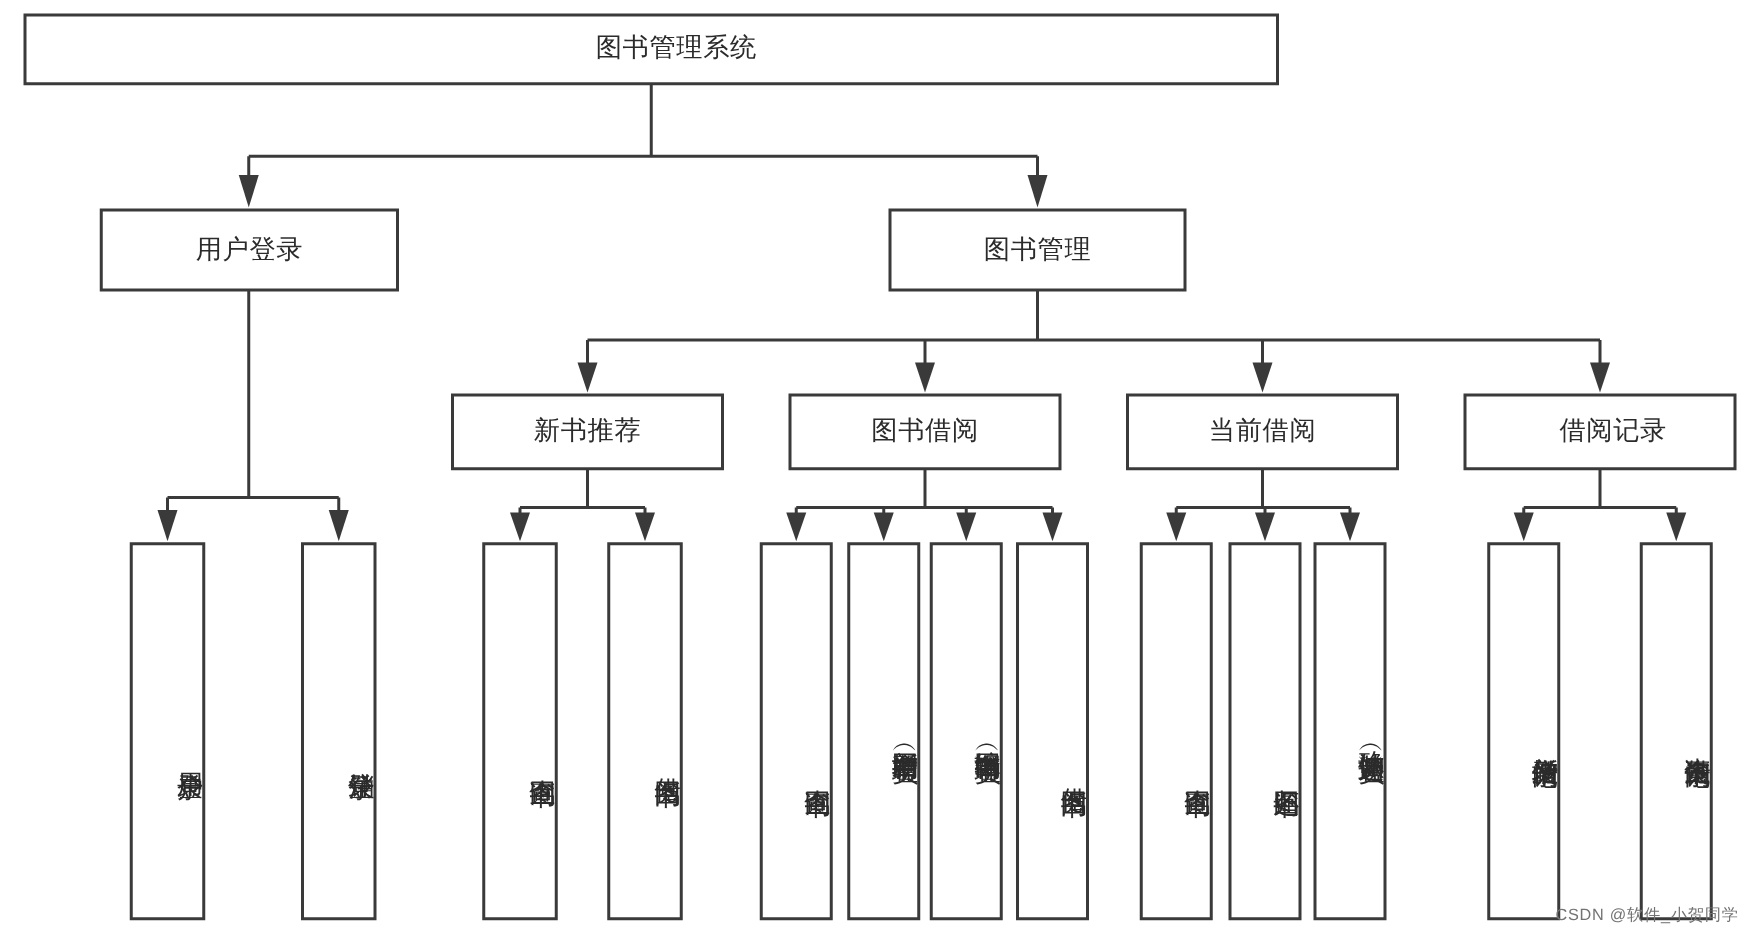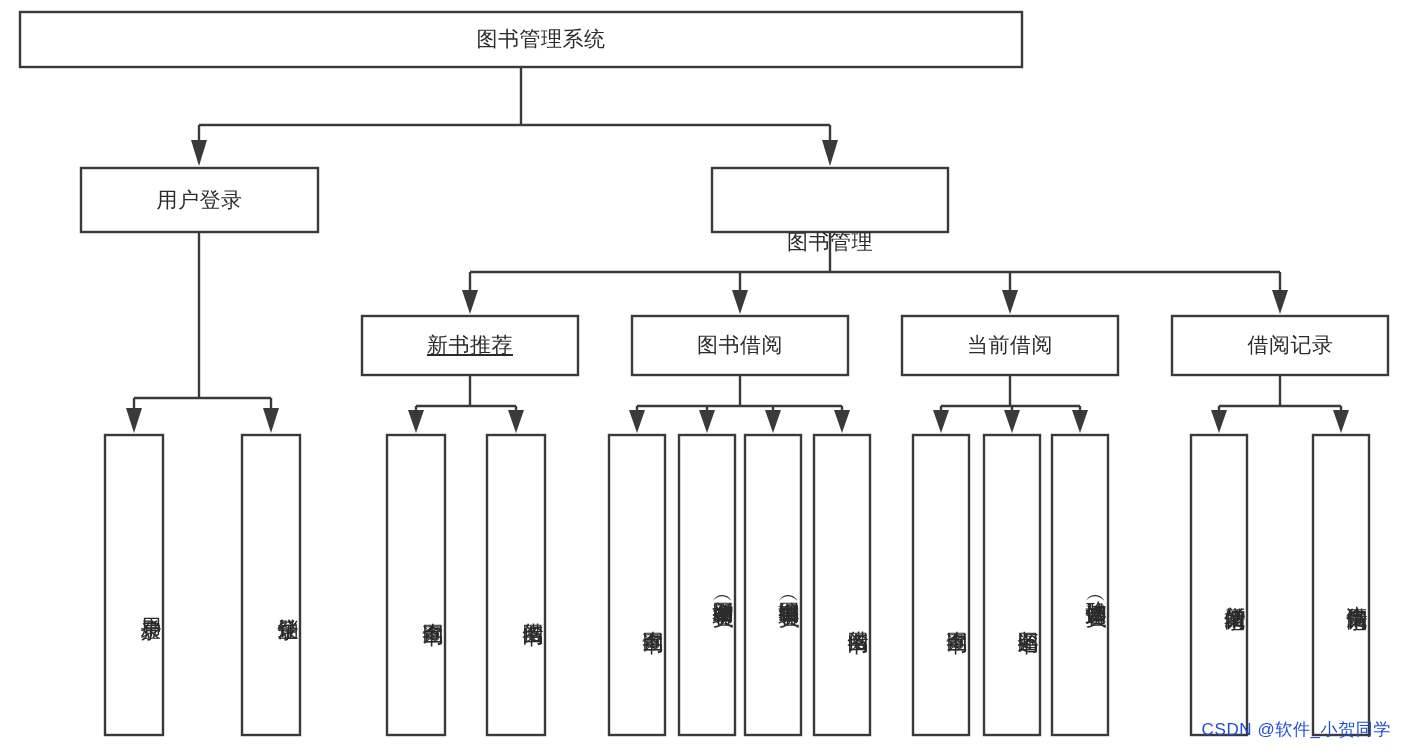--- a/index.html
+++ b/index.html
@@ -67,22 +67,22 @@
     text-orientation: upright;
     -webkit-writing-mode: vertical-rl;
     -ms-writing-mode: tb-rl;
     white-space: nowrap;
     pointer-events: none;
   }
   .watermark {
     position: absolute;
     right: 14px;
     bottom: 6px;
-    font-size: 17px;
-    color: #1d4ed8;
+    font-size: 13px;
+    color: #737373;
     letter-spacing: 0.6px;
     white-space: nowrap;
     pointer-events: none;
   }
 </style>
 </head>
 <body>
 
 <div id="diagram-root">
 
@@ -186,23 +186,23 @@
     <rect class="node-box" x="984" y="435" width="56" height="300"></rect>
     <rect class="node-box" x="1052" y="435" width="56" height="300"></rect>
 
     <rect class="node-box" x="1191" y="435" width="56" height="300"></rect>
     <rect class="node-box" x="1313" y="435" width="56" height="300"></rect>
   </svg>
 
   <div class="node-label-h" style="left:20px; top:12px; width:1002px; height:55px;margin-left:20px;">图书管理系统</div>
 
   <div class="node-label-h" style="left:81px; top:168px; width:237px; height:64px;">用户登录</div>
-  <div class="node-label-h" style="left:712px; top:168px; width:236px; height:64px;margin-top:42px;">图书管理</div>
-
-  <div class="node-label-h" style="left:362px; top:316px; width:216px; height:59px;text-decoration:underline;">新书推荐</div>
+  <div class="node-label-h" style="left:712px; top:168px; width:236px; height:64px;">图书管理</div>
+
+  <div class="node-label-h" style="left:362px; top:316px; width:216px; height:59px;">新书推荐</div>
   <div class="node-label-h" style="left:902px; top:316px; width:216px; height:59px;">当前借阅</div>
   <div class="node-label-h" style="left:632px; top:316px; width:216px; height:59px;">图书借阅</div>
   <div class="node-label-h" style="left:1172px; top:316px; width:237px; height:59px;">借阅记录</div>
 
   <div class="node-label-v" style="left:105px; top:478px; width:58px; height:250px;">用户登录</div>
   <div class="node-label-v" style="left:242px; top:478px; width:58px; height:250px;">注销登录</div>
 
   <div class="node-label-v" style="left:387px; top:483px; width:58px; height:250px;">查询图书</div>
   <div class="node-label-v" style="left:487px; top:483px; width:58px; height:250px;">借阅图书</div>
 

